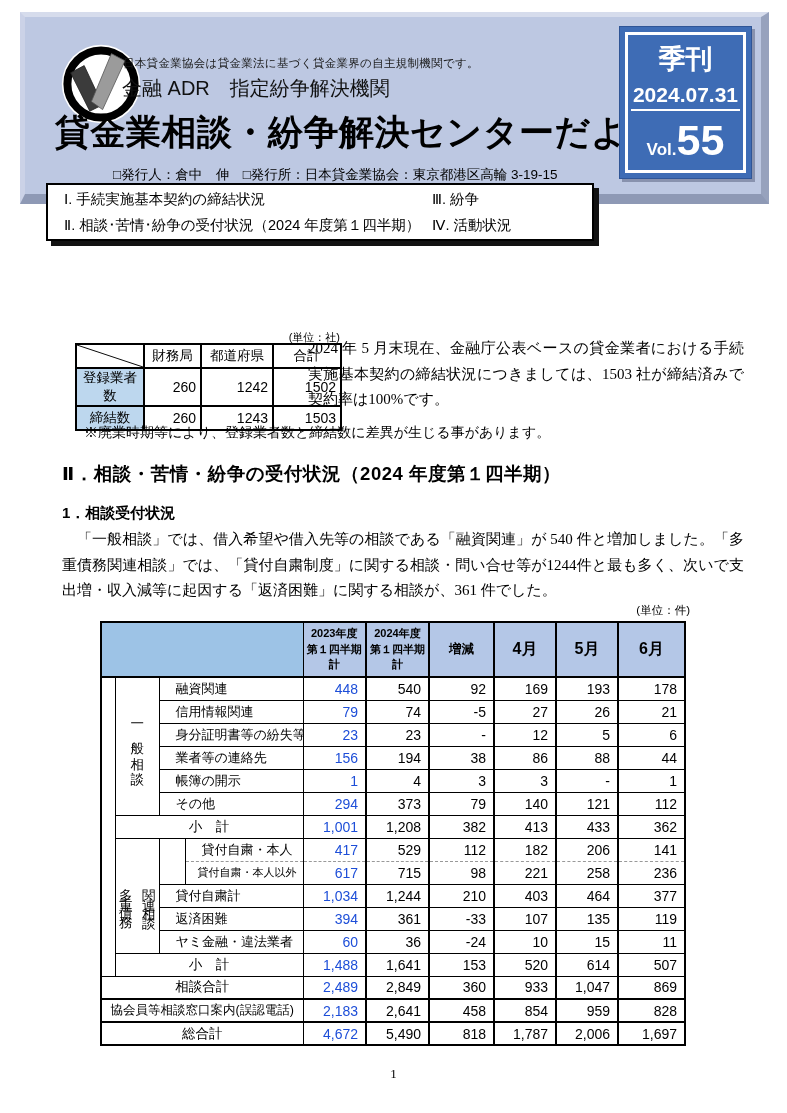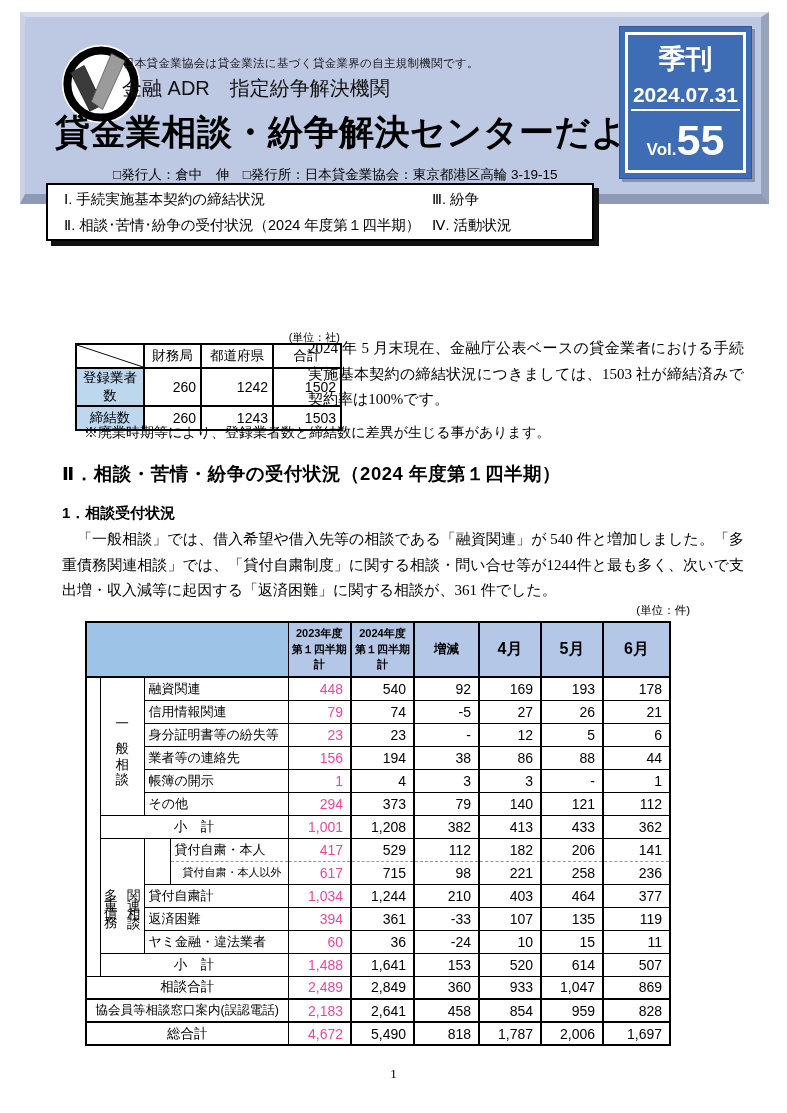--- a/index.html
+++ b/index.html
@@ -48,33 +48,33 @@
   .para1 { left:308px; top:336px; width:436px; }
   .note1 { position:absolute; left:84px; top:424px; font-family:"Liberation Serif","DejaVu Serif",serif; font-size:14px; }
 
   
   .h2 { left:62px; top:461px; }
   .sub2 { position:absolute; left:62px; top:504px; font-size:15px; font-weight:bold; }
   .para2 { left:62px; top:527px; width:682px; text-indent:1em; }
   .unit2 { left:590px; top:603px; width:100px; text-align:right; font-size:11.5px; }
 
   
-  table.big { position:absolute; left:85px; top:621px; width:584px; border-collapse:collapse; table-layout:fixed;
+  table.big { position:absolute; left:100px; top:621px; width:584px; border-collapse:collapse; table-layout:fixed;
               border:2px solid #000; font-size:13.5px; }
   table.big th, table.big td { border:1px solid #000; }
   table.big thead th { height:55px; background:#B4C7E7; border-bottom:2px solid #000; font-weight:bold; text-align:center; vertical-align:middle; }
   table.big th.corner { background:#9DC3E6; }
   table.big th.hd { white-space:pre-line; font-size:11px; line-height:1.45; }
   table.big th.hz { font-size:12.5px; }
   table.big th.hm { font-size:16px; }
   .bl2 { border-left:2px solid #000 !important; }
   table.big tbody td { height:23px; }
   td.num { text-align:right; padding-right:7px; font-size:14px; white-space:nowrap; }
-  td.g { color:#ec4899; }
-  td.lbl { padding-left:4px; font-size:13px; white-space:nowrap; overflow:hidden; }
+  td.g { color:#1d4ed8; }
+  td.lbl { padding-left:16px; font-size:13px; white-space:nowrap; overflow:hidden; }
   td.lbl-sm { padding-left:12px; font-size:11px; white-space:nowrap; overflow:hidden; }
   td.ctr { text-align:center; font-size:13.5px; }
   td.ctr-sm { text-align:center; font-size:12.5px; white-space:nowrap; overflow:hidden; }
   tr.t2 td { border-top:2px solid #000; }
   tr.tall td { height:25px; }
   .db { border-bottom:1px dashed #999 !important; }
   .dt { border-top:1px dashed #999 !important; }
   td.vcell { vertical-align:middle; }
   .vtext { writing-mode:vertical-rl; text-orientation:upright; margin:0 auto; line-height:1; font-size:13.5px; }
   .v1 { letter-spacing:15px; }

